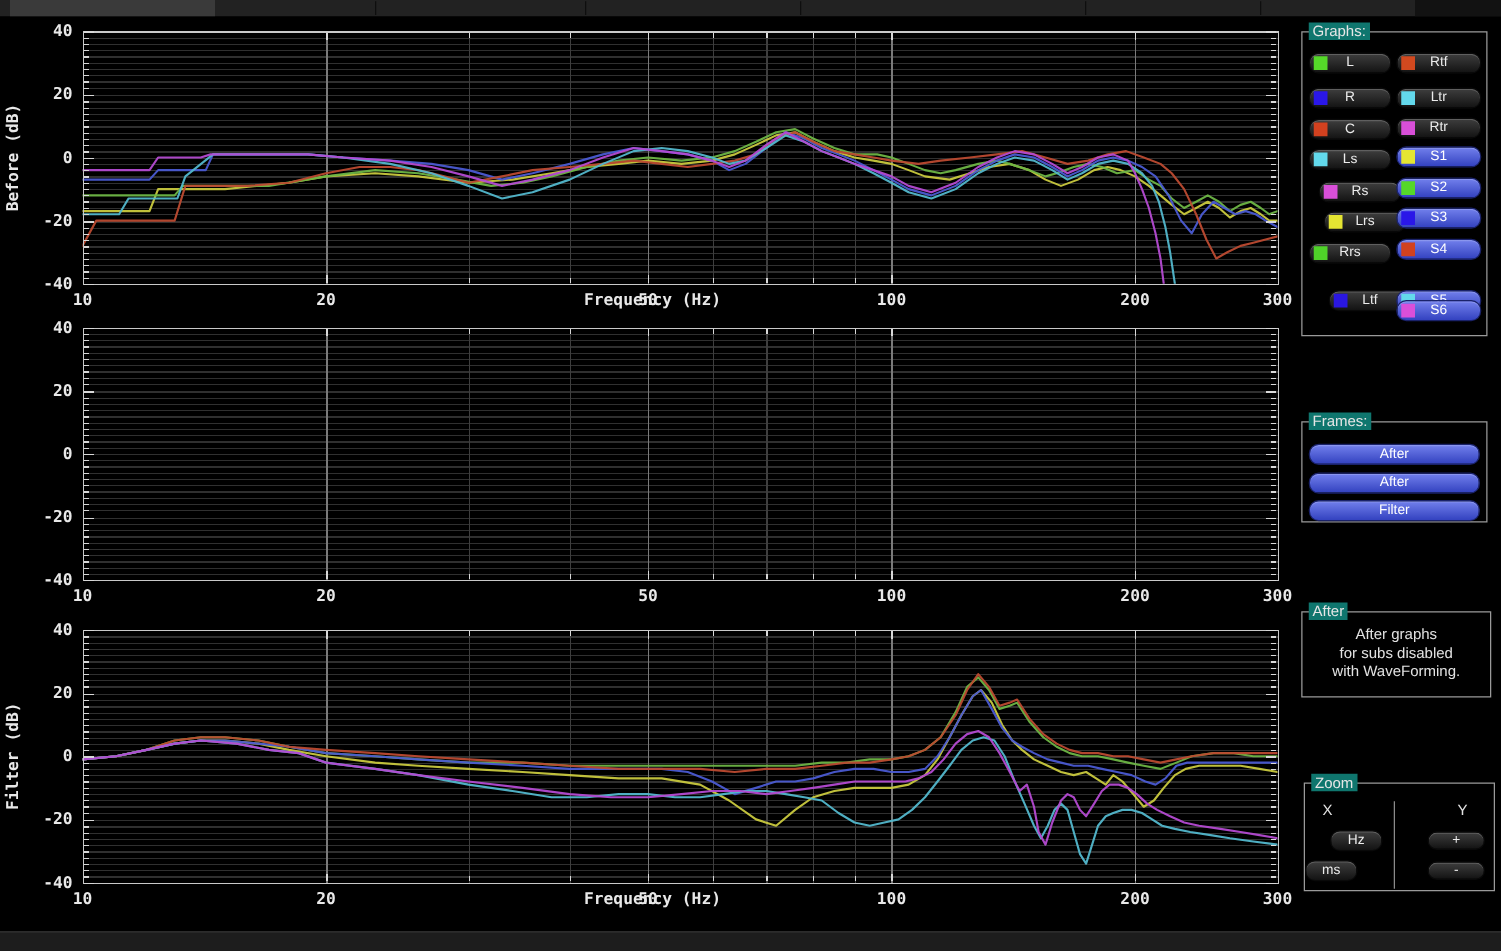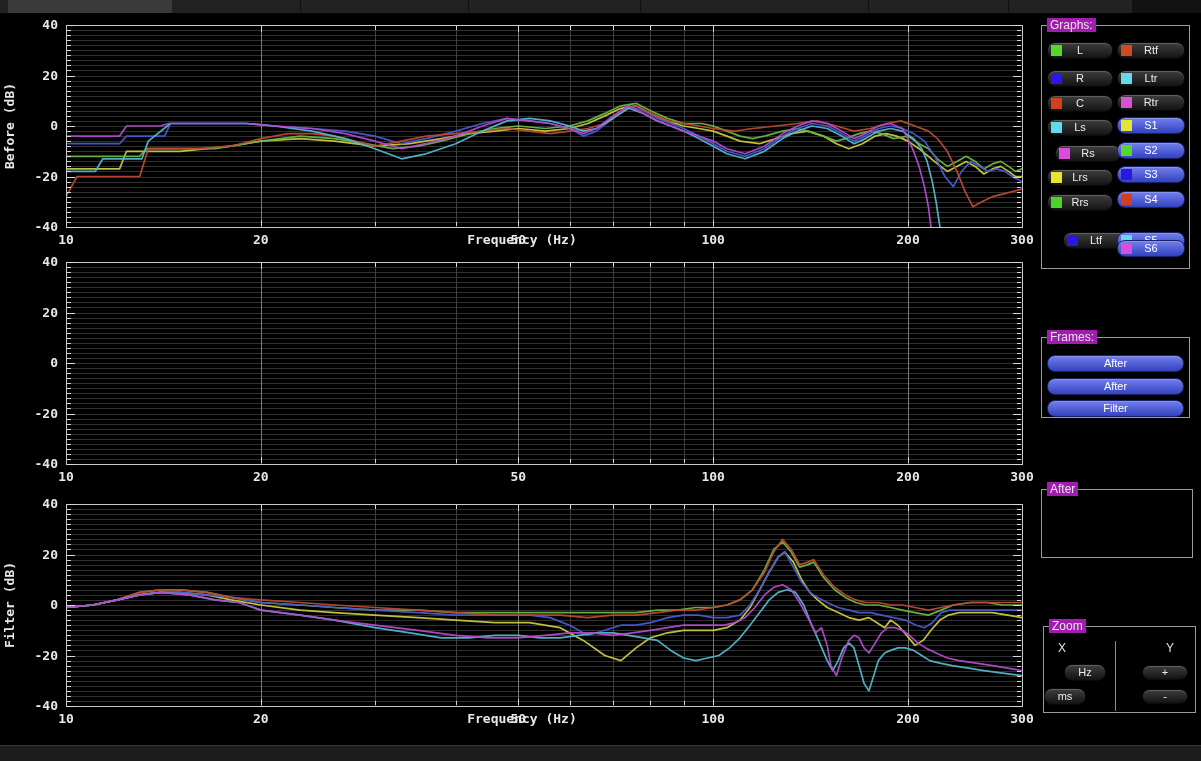--- a/index.html
+++ b/index.html
@@ -10,21 +10,21 @@
   .tabseg-active{position:absolute;left:8px;top:0;width:164px;height:13px;background:#3a3a3a;}
   .tabsep{position:absolute;top:1px;width:1px;height:11px;background:#0e0e0e;}
   .strip-top-right{position:absolute;left:1132px;top:0;width:69px;height:13px;background:#121212;}
   .strip-bottom{position:absolute;left:0;top:745px;width:1201px;height:16px;background:#1d1d1d;border-top:1px solid #353535;}
   
   svg.chart{position:absolute;left:0;}
   text.tick{font:bold 13px "DejaVu Sans Mono",monospace;fill:#e8e8e8;}
   text.axlabel{font:bold 13px "DejaVu Sans Mono",monospace;fill:#e8e8e8;}
   
   .gbox{position:absolute;border:1px solid #9a9a9a;}
-  .gbox-label{position:absolute;top:-8px;left:5px;background:#a21caf;padding:0 3px;
+  .gbox-label{position:absolute;top:-8px;left:5px;background:#0f766e;padding:0 3px;
               font-size:12px;color:#e6e6e6;white-space:nowrap;}
   
   .pill{position:absolute;height:15px;border-radius:8px;box-sizing:content-box;
         background:linear-gradient(#3e3e3e,#131313);border:1px solid #090909;
         color:#ececec;font-size:11px;text-align:center;line-height:15px;
         box-shadow:inset 0 1px 0 rgba(255,255,255,.18);cursor:default;}
   .pill.active{background:linear-gradient(#7280ec,#3342c0);border-color:#1a226a;color:#fff;}
   .swatch{position:absolute;left:3px;top:2px;width:11px;height:11px;}
   .info-lines{position:absolute;top:10px;left:0;width:100%;text-align:center;
               font-size:12px;color:#e2e2e2;line-height:15px;}
@@ -64,21 +64,21 @@
         <span>C</span>
       </div>
       <div class="pill" style="left:5px;top:93px;width:64px">
         <span class="swatch" style="background: rgb(99, 217, 236);"></span>
         <span>Ls</span>
       </div>
       <div class="pill" style="left:13px;top:119px;width:64px">
         <span class="swatch" style="background: rgb(217, 79, 217);"></span>
         <span>Rs</span>
       </div>
-      <div class="pill" style="left:5px;top:143px;width:64px">
+      <div class="pill" style="left:17px;top:143px;width:64px">
         <span class="swatch" style="background: rgb(229, 229, 50);"></span>
         <span>Lrs</span>
       </div>
       <div class="pill" style="left:5px;top:168px;width:64px">
         <span class="swatch" style="background: rgb(79, 210, 41);"></span>
         <span>Rrs</span>
       </div>
       <div class="pill" style="left:21px;top:206px;width:64px">
         <span class="swatch" style="background: rgb(42, 23, 224);"></span>
         <span>Ltf</span>
@@ -130,20 +130,25 @@
       <div class="pill active" style="left:5px;top:40px;width:135px">
         <span>After</span>
       </div>
       <div class="pill active" style="left:5px;top:62px;width:135px">
         <span>Filter</span>
       </div>
     </div>
 
     <div class="gbox" style="left:1041px;top:489px;width:150px;height:67px">
       <span class="gbox-label">After</span>
+      <div class="info-lines">
+        <div>After graphs</div>
+        <div>for subs disabled</div>
+        <div>with WaveForming.</div>
+      </div>
     </div>
 
     <div class="gbox" style="left:1043px;top:626px;width:151px;height:85px">
       <span class="gbox-label">Zoom</span>
       <div class="zoom-div" style="left:71px;top:14px;height:70px"></div>
       <span class="zoom-head" style="left:14px;top:14px">X</span>
       <span class="zoom-head" style="left:122px;top:14px">Y</span>
       <div class="pill" style="left:20px;top:37px;width:40px">
         <span>Hz</span>
       </div>

